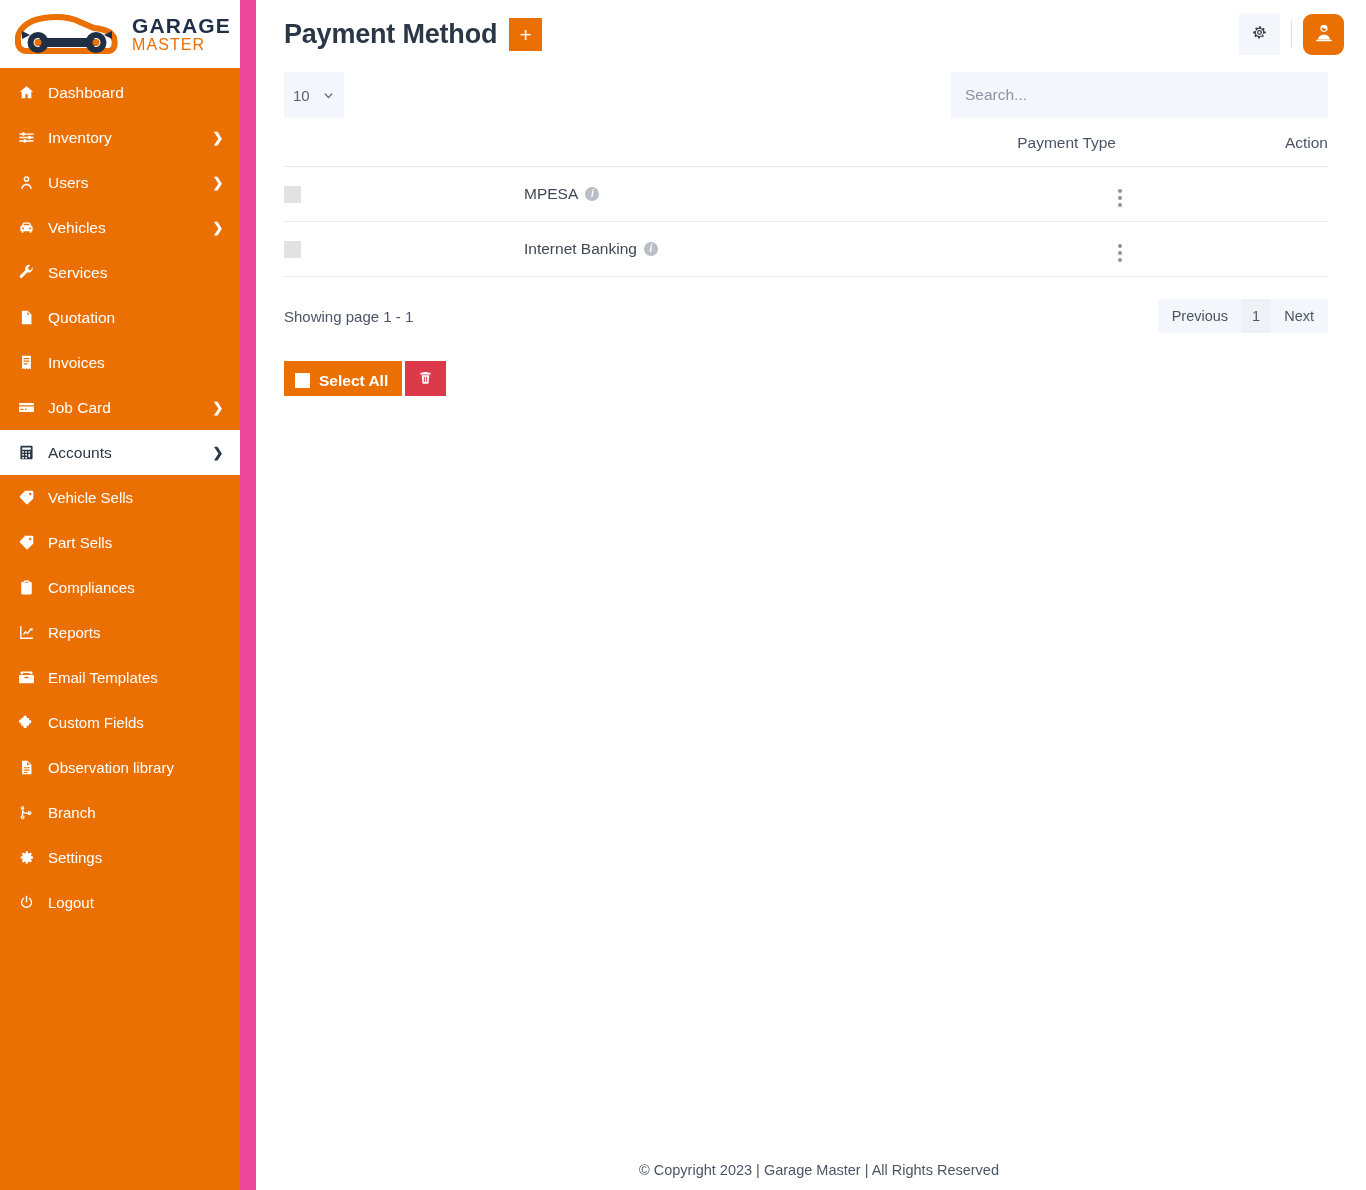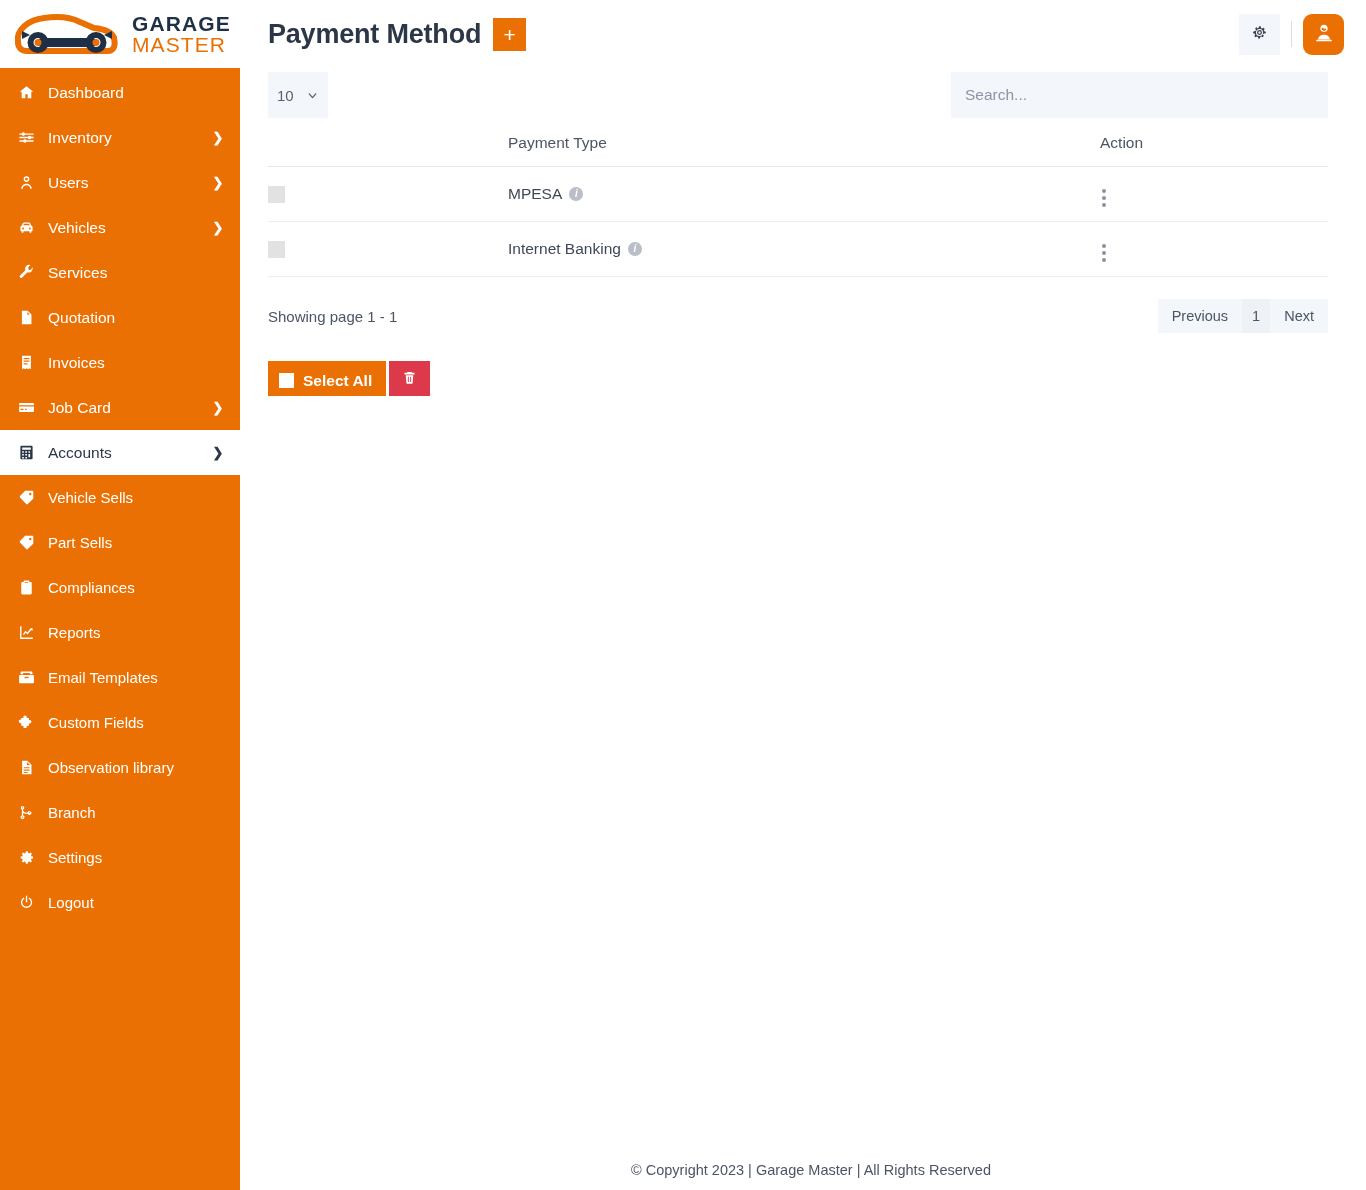--- a/index.html
+++ b/index.html
@@ -11,20 +11,21 @@
     font-family: "Liberation Sans", sans-serif;
     overflow: hidden;
   }
 
   .app {
     position: relative;
     width: 1366px;
     height: 1190px;
     display: flex;
     background: #ec4899;
+    gap: 16px;
   }
 
   
   .sidebar {
     width: 240px;
     min-width: 240px;
     height: 1190px;
     background: #ea7004;
     display: flex;
     flex-direction: column;
@@ -46,21 +47,21 @@
     line-height: 1.02;
     letter-spacing: 0.4px;
   }
   .logo-garage {
     font-size: 21px;
     font-weight: bold;
     color: #1f2f46;
     letter-spacing: 1.1px;
   }
   .logo-master {
-    font-size: 21px;
+    font-size: 16px;
     font-weight: normal;
     color: #ea7004;
     letter-spacing: 1.1px;
   }
 
   .nav { flex: 1 1 auto; padding-top: 2px; }
 
   .nav-item {
     display: flex;
     align-items: center;
@@ -205,21 +206,21 @@
   .data-table {
     width: 100%;
     border-collapse: collapse;
     margin-top: 14px;
   }
   .data-table th {
     font-weight: normal;
     font-size: 15.5px;
     color: #4c5566;
     padding: 0 0 14px 0;
-    text-align: left;
+    text-align: right;
     margin-top: 6px;
   }
   .data-table thead tr { border-bottom: 1px solid #e4e7ec; }
   .data-table td {
     padding: 12px 0;
     font-size: 15.5px;
     color: #3f4857;
     border-bottom: 1px solid #e9ecf1;
   }
   .col-check { width: 240px; }

